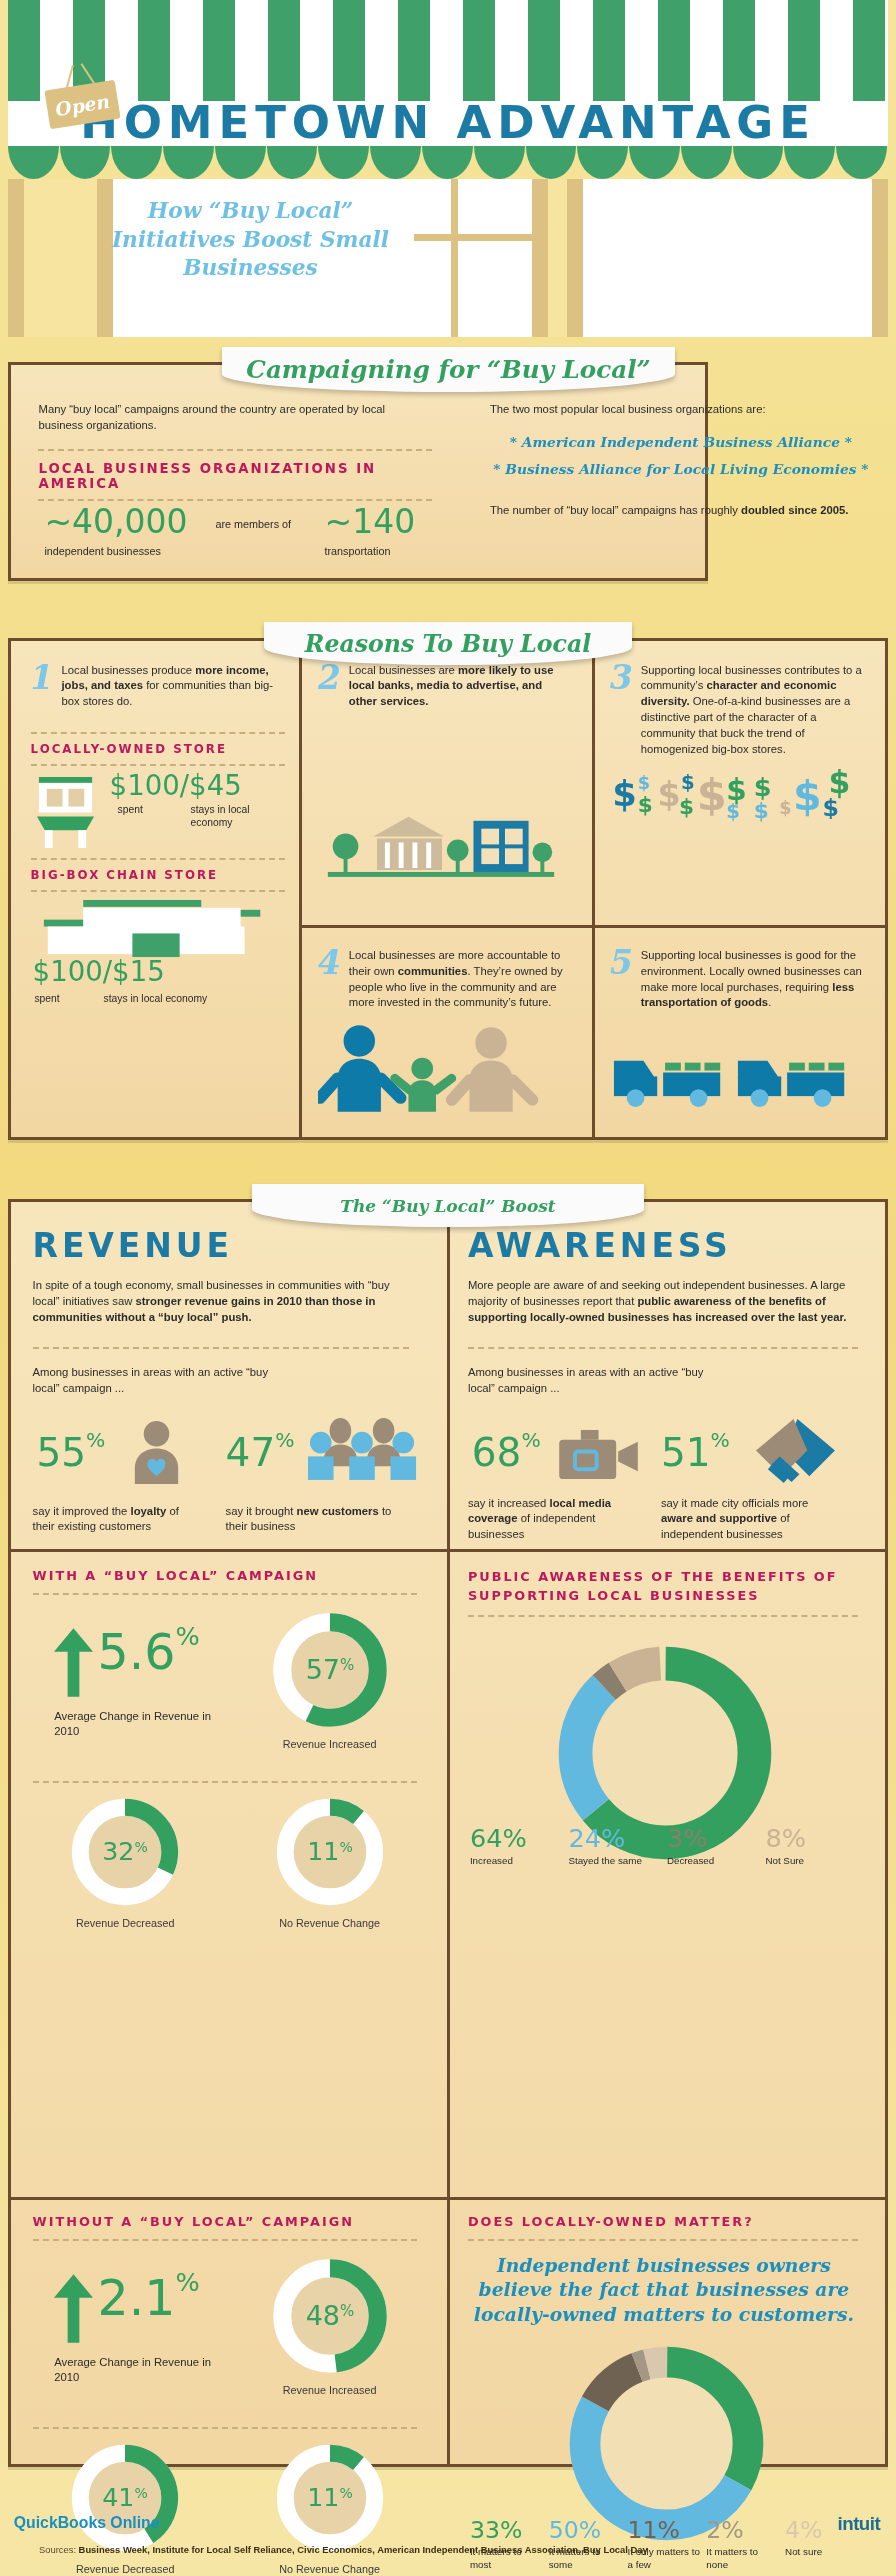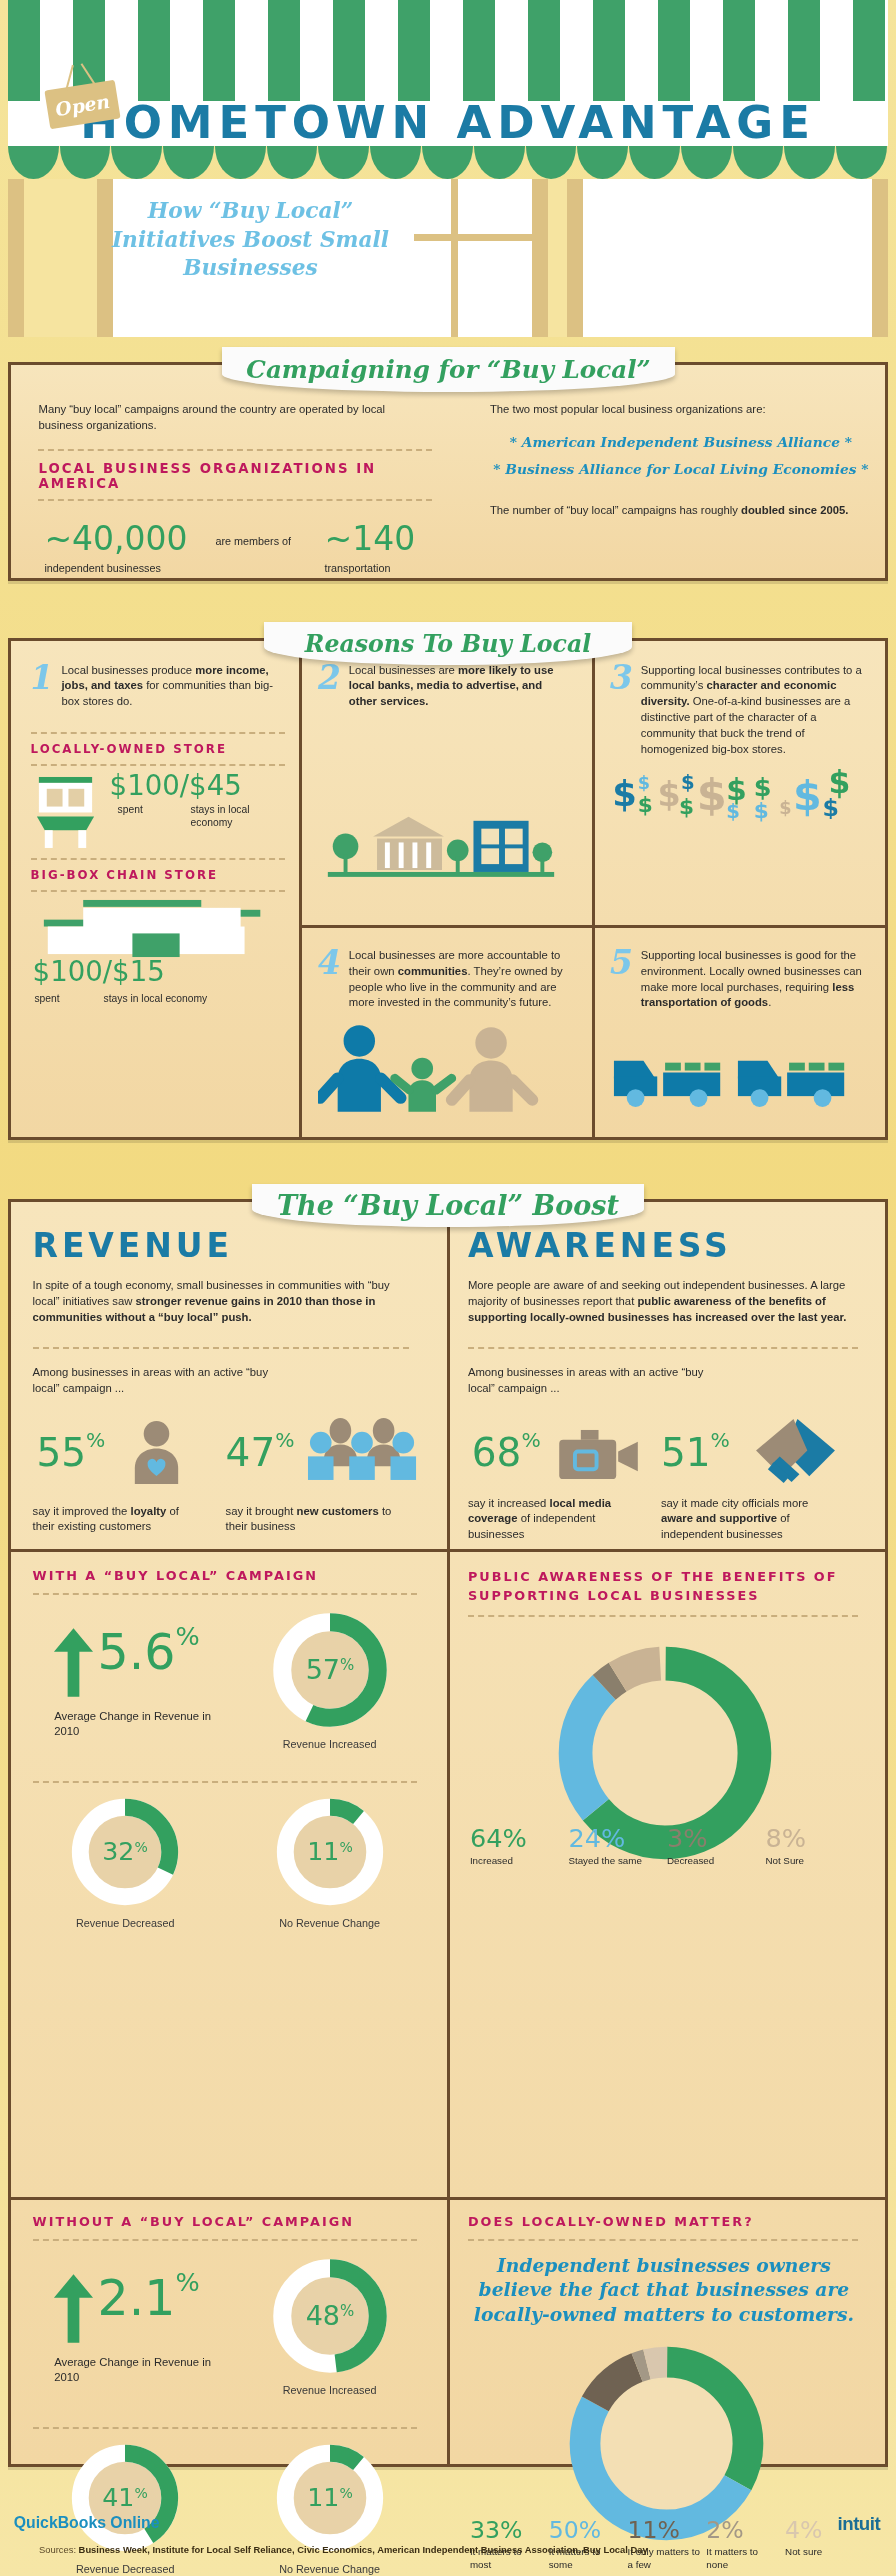--- a/index.html
+++ b/index.html
@@ -127,28 +127,28 @@
       <div class="bar-v"></div>
   </div>
   <div class="opensign">
     <div class="str"></div>
       <div class="str2"></div>
     <span>Open</span>
   </div>
 
   <div class="headline">How “Buy Local” Initiatives Boost Small Businesses</div>
 
-  <div class="panel" style="left:7.9px; top:362px; width:880px; height:219px;">
+  <div class="panel" style="left:7.9px; top:362px; width:700px; height:219px;">
     <div class="panel-inner"></div>
     <div style="position:absolute;left:27.6px;top:37px;width:394px;">
       <div class="bodytext">Many “buy local” campaigns around the country are operated by local business organizations.</div>
       <div class="dash" style="margin-top:15.8px;"></div>
       <div class="eyebrow" style="margin-top:9.8px;">LOCAL BUSINESS ORGANIZATIONS IN AMERICA</div>
       <div class="dash" style="margin-top:7.9px;"></div>
-      <div style="position:relative;height:73px;margin-top:18px;">
+      <div style="position:relative;height:73px;margin-top:1px;">
         <div class="bignum" style="position:absolute;left:5.9px;top:0;font-size:33px;">~40,000</div>
         <div style="position:absolute;left:5.9px;top:43px;font-size:10.8px;color:#2b2b2b;">independent businesses</div>
         <div style="position:absolute;left:177px;top:15.8px;font-size:10.8px;color:#2b2b2b;">are members of</div>
         <div class="bignum" style="position:absolute;left:286px;top:0;font-size:33px;">~140</div>
         <div style="position:absolute;left:286px;top:43px;font-size:10.8px;color:#2b2b2b;">transportation</div>
       </div>
     </div>
 
     <div style="position:absolute;left:479px;top:37px;width:382px;">
       <div class="bodytext">The two most popular local business organizations are:</div>
@@ -549,21 +549,21 @@
               <div style="font-size: 9.8px; color: rgb(43, 43, 43); line-height: 12.8px; margin-top: 3px;">It matters to none</div>
             </div>
             <div style="flex: 1 1 0%; text-align: left; padding: 0px 2px;">
               <div style="font-family: &quot;DejaVu Sans&quot;, sans-serif; font-size: 23.6px; color: rgb(217, 199, 174); line-height: 1;">4%</div>
               <div style="font-size: 9.8px; color: rgb(43, 43, 43); line-height: 12.8px; margin-top: 3px;">Not sure</div>
             </div>
           </div>
       </div>
     </div>
   </div>
-  <div class="ribbon" style="left:252px;top:1184px;width:392px;height:43px;font-size:27px;">The “Buy Local” Boost</div>
+  <div class="ribbon" style="left:252px;top:1184px;width:392px;height:43px;font-size:17px;">The “Buy Local” Boost</div>
 
   <div class="footer">
     <div class="qb">QuickBooks Online</div>
     <div class="intuit">intuit</div>
     <div class="sources">
       <span>Sources:</span>
       <b>Business Week, Institute for Local Self Reliance, Civic Economics, American Independent Business Association, Buy Local Day</b>
     </div>
   </div>
 

